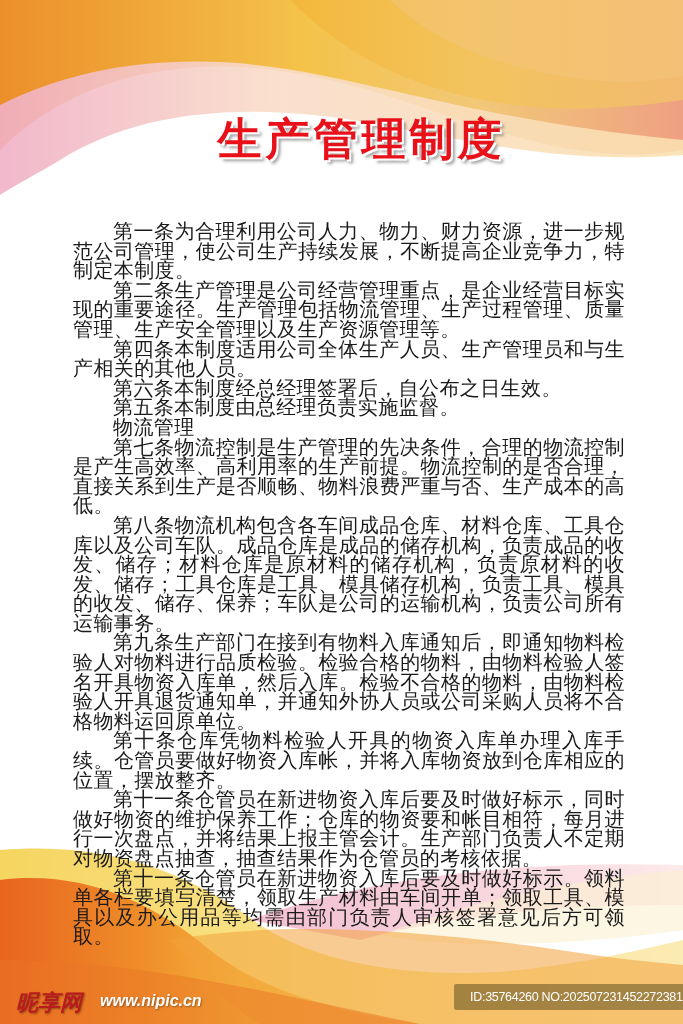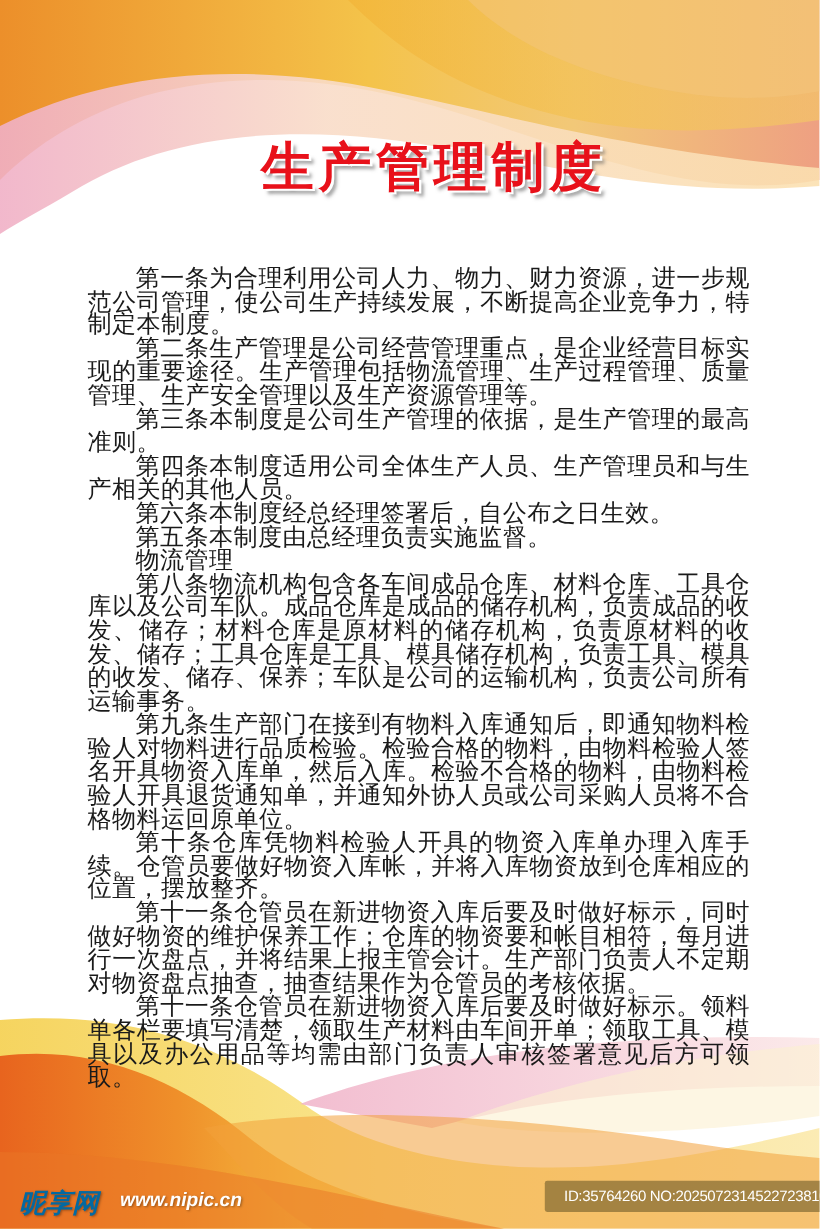--- a/index.html
+++ b/index.html
@@ -18,21 +18,21 @@
     padding-left: 20px;
   }
   .body-text {
     position: absolute; left: 73px; top: 222px; width: 552px; z-index: 2;
     font-size: 20px; line-height: 19.6px; color: #1a1a1a;
     text-align: justify; letter-spacing: 0.4px;
   }
   .body-text p { margin: 0; text-indent: 2em; }
   .wm-logo {
     position: absolute; left: 16px; top: 988px; z-index: 3;
-    color: #0369a1; font-weight: bold; font-style: italic; font-size: 22px;
+    color: #b91c1c; font-weight: bold; font-style: italic; font-size: 22px;
     text-shadow: 1px 1px 2px rgba(0,0,0,0.35);
     text-align: center;
   }
   .wm-url {
     position: absolute; left: 100px; top: 992px; z-index: 3;
     color: #ffffff; font-weight: bold; font-style: italic; font-size: 16px;
     text-shadow: 1px 1px 2px rgba(0,0,0,0.35);
     font-family: "Liberation Sans", sans-serif;
     text-align: right;
   }
@@ -91,25 +91,25 @@
   <path d="M0,880 C80,870 150,900 210,950 C260,990 330,1010 420,1024 H0 Z" fill="url(#gBotA)"></path>
   <path d="M170,940 C280,920 420,930 560,950 C610,958 650,962 683,965 V1024 H260 C220,1000 200,970 170,940 Z" fill="#f2a03a" opacity="0.55"></path>
   <path d="M0,960 C150,960 300,1000 420,1024 H0 Z" fill="#ea7626" opacity="0.5"></path>
 </svg>
 
 <div class="title">生产管理制度</div>
 
 <div class="body-text">
   <p>第一条为合理利用公司人力、物力、财力资源，进一步规范公司管理，使公司生产持续发展，不断提高企业竞争力，特制定本制度。</p>
   <p>第二条生产管理是公司经营管理重点，是企业经营目标实现的重要途径。生产管理包括物流管理、生产过程管理、质量管理、生产安全管理以及生产资源管理等。</p>
-  <p>第三条本制度是公司生产管理的依据，是生产管理的最高准则。</p>
   <p>第四条本制度适用公司全体生产人员、生产管理员和与生产相关的其他人员。</p>
   <p>第六条本制度经总经理签署后，自公布之日生效。</p>
   <p>第五条本制度由总经理负责实施监督。</p>
   <p>物流管理</p>
+  <p>第七条物流控制是生产管理的先决条件，合理的物流控制是产生高效率、高利用率的生产前提。物流控制的是否合理，直接关系到生产是否顺畅、物料浪费严重与否、生产成本的高低。</p>
   <p>第八条物流机构包含各车间成品仓库、材料仓库、工具仓库以及公司车队。成品仓库是成品的储存机构，负责成品的收发、储存；材料仓库是原材料的储存机构，负责原材料的收发、储存；工具仓库是工具、模具储存机构，负责工具、模具的收发、储存、保养；车队是公司的运输机构，负责公司所有运输事务。</p>
   <p>第九条生产部门在接到有物料入库通知后，即通知物料检验人对物料进行品质检验。检验合格的物料，由物料检验人签名开具物资入库单，然后入库。检验不合格的物料，由物料检验人开具退货通知单，并通知外协人员或公司采购人员将不合格物料运回原单位。</p>
   <p>第十条仓库凭物料检验人开具的物资入库单办理入库手续。仓管员要做好物资入库帐，并将入库物资放到仓库相应的位置，摆放整齐。</p>
   <p>第十一条仓管员在新进物资入库后要及时做好标示，同时做好物资的维护保养工作；仓库的物资要和帐目相符，每月进行一次盘点，并将结果上报主管会计。生产部门负责人不定期对物资盘点抽查，抽查结果作为仓管员的考核依据。</p>
   <p>第十一条仓管员在新进物资入库后要及时做好标示。领料单各栏要填写清楚，领取生产材料由车间开单；领取工具、模具以及办公用品等均需由部门负责人审核签署意见后方可领取。</p>
 </div>
 
 <div class="wm-logo">昵享网</div>
 <div class="wm-url">www.nipic.cn</div>
 <div class="wm-id">ID:35764260 NO:20250723145227238109</div>

